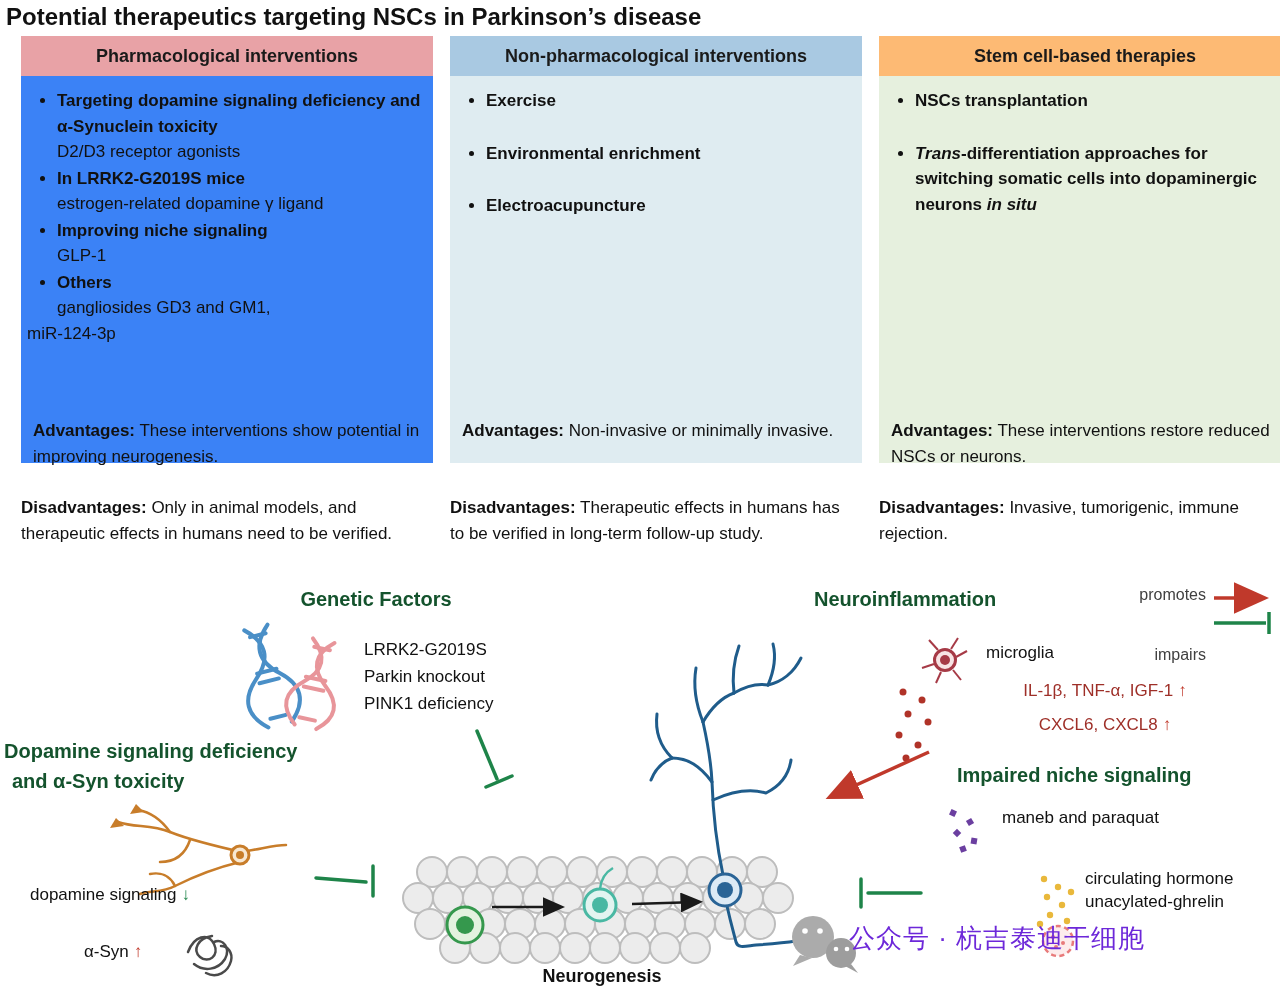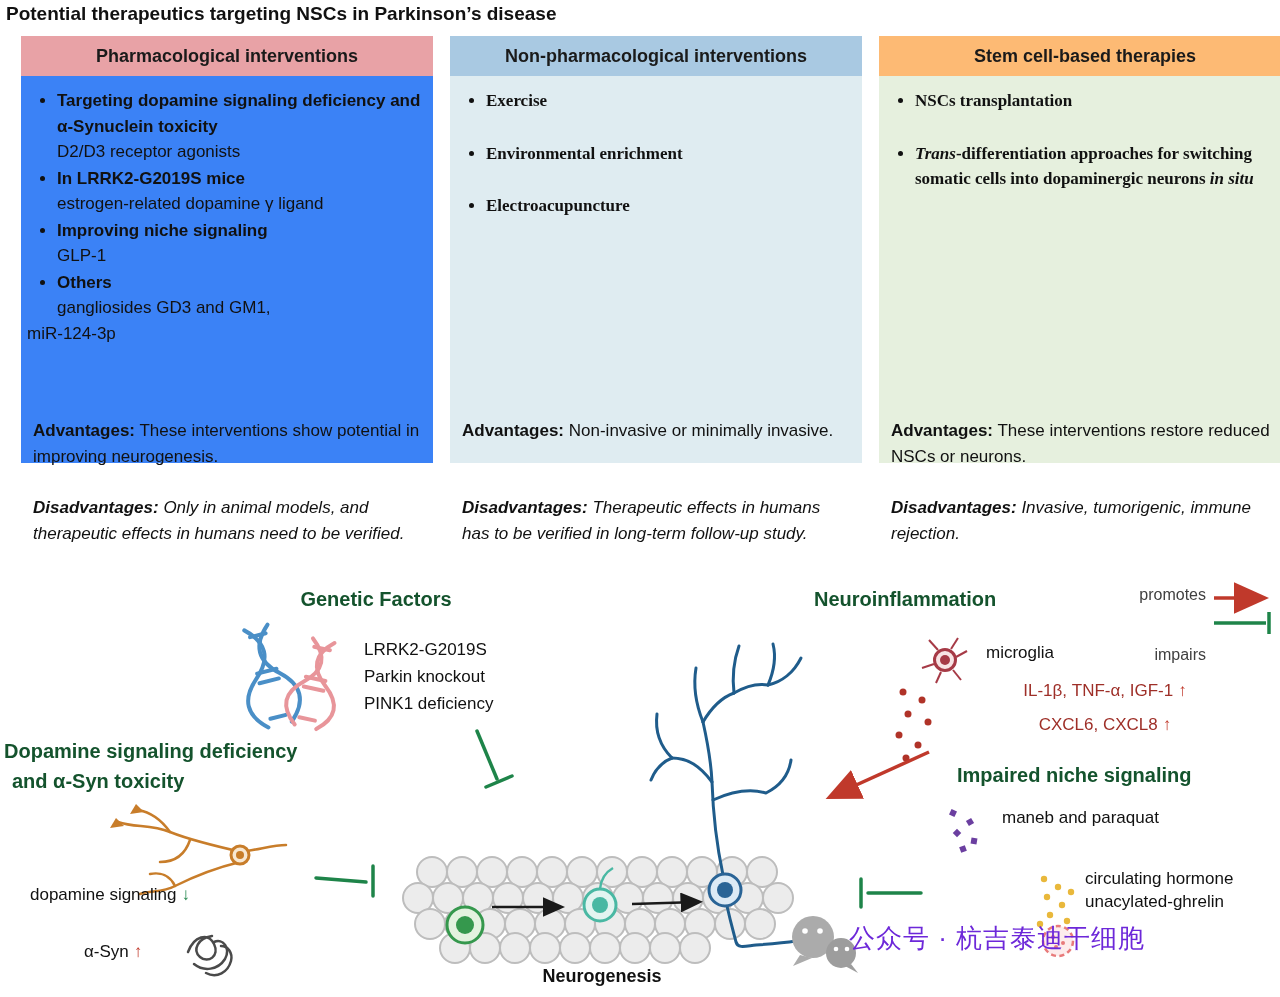--- a/index.html
+++ b/index.html
@@ -1,33 +1,33 @@
 <!DOCTYPE html>
 <html><head>
 <meta charset="utf-8">
 <style>
   html,body{margin:0;padding:0;background:#fff;font-family:"Liberation Sans",sans-serif;}
   .page{position:relative;width:1280px;height:997px;background:#fff;overflow:hidden;}
-  .title{position:absolute;top:3px;left:6px;font-size:19px;font-weight:bold;color:#111;}
+  .title{position:absolute;top:3px;left:6px;font-size:24px;font-weight:bold;color:#111;}
   .panels{position:absolute;top:36px;left:5px;width:1270px;height:427px;display:flex;gap:17px;padding-left:16px;}
   .panel{flex:1;position:relative;}
   .panel-header{height:40px;display:flex;align-items:center;justify-content:center;font-weight:bold;font-size:18px;color:#1a1a1a;}
   .panel-body{position:absolute;top:40px;bottom:0;left:0;right:0;padding:10px 12px;font-size:17px;line-height:1.5;color:#111;}
   .pharma .panel-header{background:#e8a2a6;} .pharma .panel-body{background:#3b82f6;}
   .nonpharma .panel-header{background:#a9c9e2;} .nonpharma .panel-body{background:#dfecf1;}
   .stemcell .panel-header{background:#fdba74;} .stemcell .panel-body{background:#e6f0de;}
   .panel-body ul{margin:2px 0 0 0;padding-left:24px;}
   .tight li{margin-bottom:1px;}
-  .spaced li{margin-bottom:27px;font-weight:bold;font-family:Liberation Serif, serif;}
+  .spaced li{margin-bottom:27px;font-weight:bold;}
   .b{font-weight:bold;}
   .i{font-style:italic;}
   .sub{font-weight:normal;}
   .outdent{margin-left:-30px;}
   .adv{position:absolute;top:342px;left:12px;right:12px;margin:0;}
-  .dis{position:absolute;top:419px;left:12px;right:12px;margin:0;font-style:italic;}
+  .dis{position:absolute;top:419px;left:0;right:12px;margin:0;}
   .dheading{position:absolute;font-size:20px;font-weight:bold;color:#14532d;}
   .dlabel{position:absolute;font-size:17px;color:#111;}
   .cyto{position:absolute;font-size:17px;color:#9e2f28;width:260px;text-align:center;}
   .up-red{color:#c0392b;font-weight:bold;margin-left:5px;}
   .down-green{color:#1e8449;font-weight:bold;margin-left:5px;}
   .legend{position:absolute;font-size:16px;font-weight:normal;color:#404040;width:118px;text-align:right;}
   .overlay{position:absolute;top:0;left:0;pointer-events:none;}
   #cell-cluster circle{fill:#ececec;stroke:#bdbdbd;stroke-width:2;}
   .neurogenesis{position:absolute;left:512px;top:966px;width:180px;text-align:center;font-size:18px;font-weight:bold;color:#111;}
   .watermark{position:absolute;left:849px;top:921px;font-size:26px;font-weight:normal;color:#6d28d9;letter-spacing:1px;}

